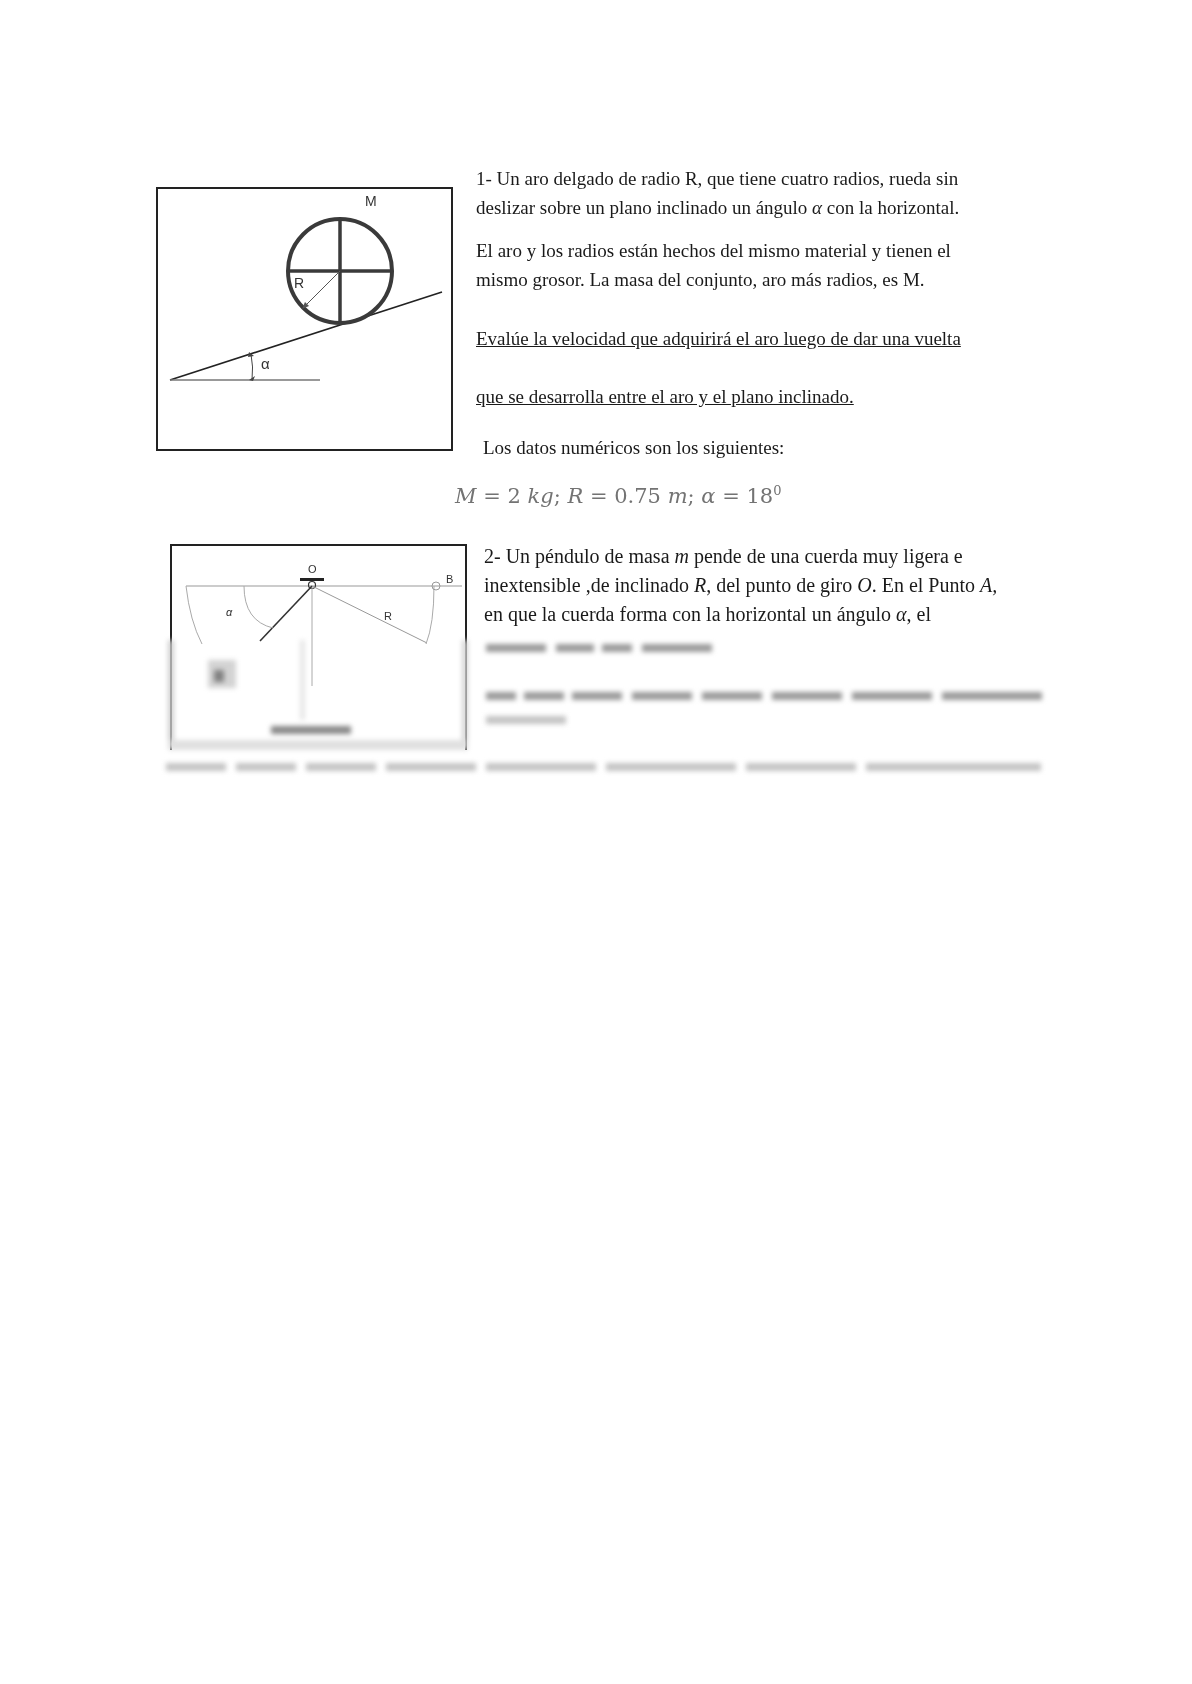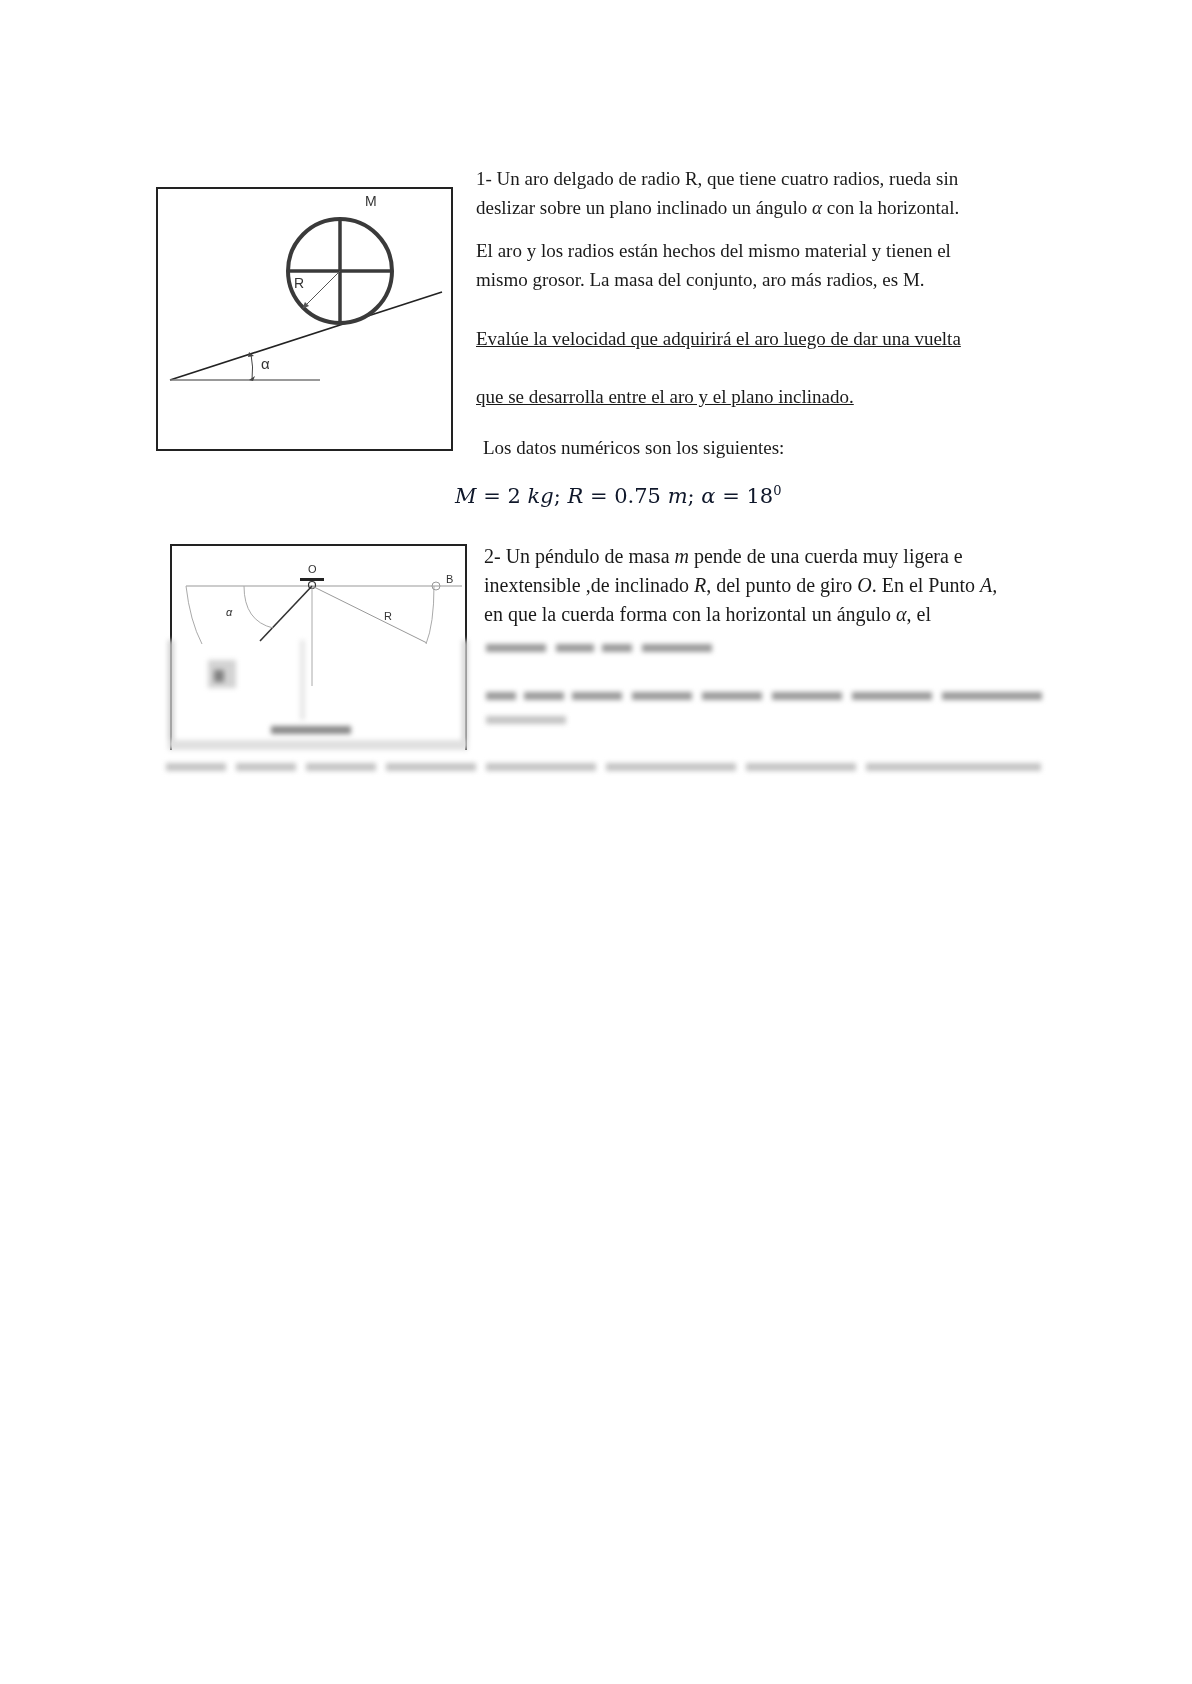--- a/index.html
+++ b/index.html
@@ -5,21 +5,21 @@
     html, body { margin: 0; padding: 0; background: #ffffff; }
     body { width: 1192px; height: 1684px; position: relative; overflow: hidden; }
     .page { position: absolute; left: 0; top: 0; width: 1192px; height: 1684px; background: #fff; }
     .serif { font-family: "Liberation Serif", "DejaVu Serif", serif; color: #1a1a1a; }
     .p { position: absolute; font-size: 19px; line-height: 29px; margin: 0; }
     .it { font-style: italic; }
     .fig1 { position: absolute; left: 156px; top: 187px; width: 297px; height: 264px; border: 2px solid #222; box-sizing: border-box; background: #fff; }
     .fig1 svg, .fig2 svg { position: absolute; left: 0; top: 0; }
     .caption { position: absolute; left: 0; width: 100%; text-align: center; font-family: "Liberation Sans", "DejaVu Sans", sans-serif; font-weight: bold; font-size: 15.5px; line-height: 18px; color: #2a2a2a; top: 217px; }
     .fig-label { font-family: "Liberation Sans", "DejaVu Sans", sans-serif; fill: #333; }
-    .equation { position: absolute; left: 455px; top: 483px; font-family: "DejaVu Serif", "Liberation Serif", serif; font-size: 21px; color: #0f172a; }
+    .equation { position: absolute; left: 455px; top: 483px; font-family: "DejaVu Serif", "Liberation Serif", serif; font-size: 21px; color: #737373; }
     .fig2 { position: absolute; left: 170px; top: 544px; width: 297px; height: 206px; border: 2px solid #222; border-bottom: none; box-sizing: border-box; background: #fff; }
     .blur-block { position: absolute; filter: blur(2.5px); }
     .bar { position: absolute; background: #9a9a9a; height: 8px; }
     .bar.light { background: #c4c4c4; }
   </style>
 </head>
 <body>
 
 <div class="page serif">
 

